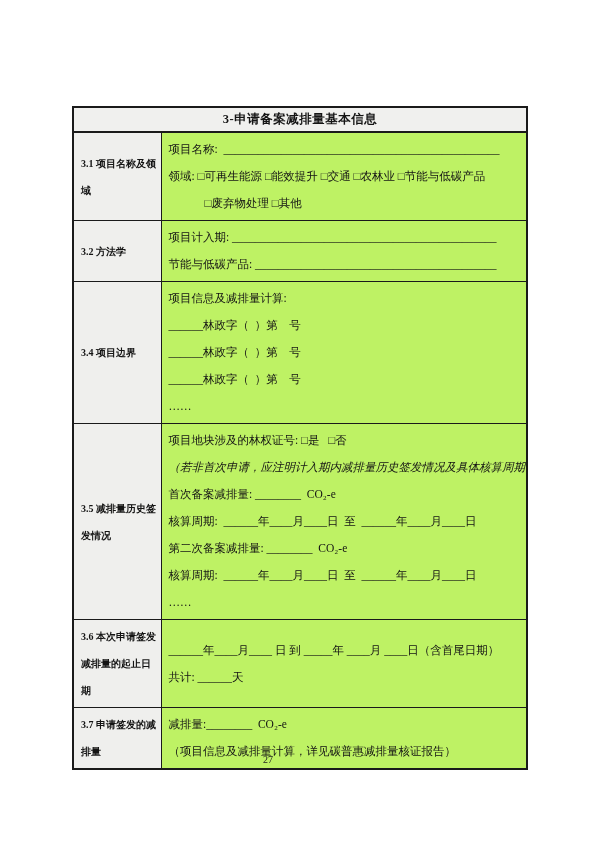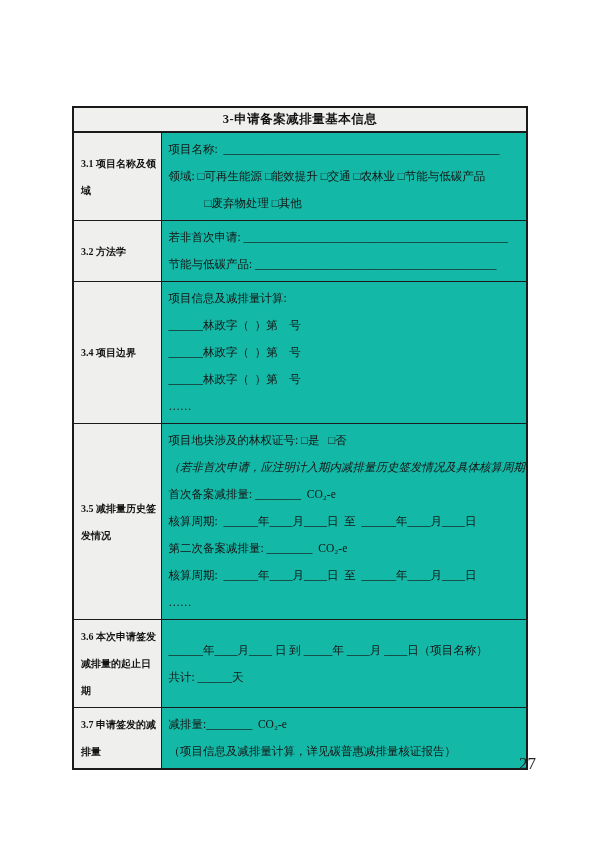--- a/index.html
+++ b/index.html
@@ -40,21 +40,21 @@
   .label-cell {
     width: 88px;
     background: #efefed;
     font-weight: bold;
     font-size: 10px;
     line-height: 27px;
     vertical-align: middle;
     padding: 3px 4px 3px 7px;
   }
   .content-cell {
-    background: #14b8a6;
+    background: #bef264;
     vertical-align: middle;
     padding: 3px 3px 3px 7px;
     overflow: hidden;
     font-family: Liberation Serif, serif;
   }
   .line {
     font-size: 11.5px;
     line-height: 27px;
     min-height: 27px;
     white-space: pre;
@@ -63,22 +63,22 @@
     font-style: italic;
   }
   .line.indent {
     padding-left: 36px;
   }
   .page-number {
     position: absolute;
     top: 754px;
     left: 0;
     width: 100%;
-    text-align: right;
-    font-size: 17px;
+    text-align: center;
+    font-size: 10px;
     color: #222222;
   }
 </style>
 </head>
 <body>
 
 <div class="page">
   <table class="form-table">
     <colgroup>
       <col style="width:88px">
@@ -92,21 +92,21 @@
           <td class="label-cell">3.1 项目名称及领域</td>
           <td class="content-cell">
             <div class="line">项目名称:  ________________________________________________</div>
             <div class="line">领域: □可再生能源 □能效提升 □交通 □农林业 □节能与低碳产品</div>
             <div class="line indent">□废弃物处理 □其他</div>
           </td>
         </tr>
         <tr style="height: 53px;">
           <td class="label-cell">3.2 方法学</td>
           <td class="content-cell">
-            <div class="line">若非首次申请: ______________________________________________</div>
+            <div class="line">项目计入期: ______________________________________________</div>
             <div class="line">节能与低碳产品: __________________________________________</div>
           </td>
         </tr>
         <tr style="height: 125px;">
           <td class="label-cell">3.4 项目边界</td>
           <td class="content-cell">
             <div class="line">项目信息及减排量计算:</div>
             <div class="line">______林政字（  ）第    号</div>
             <div class="line">______林政字（  ）第    号</div>
             <div class="line">______林政字（  ）第    号</div>
@@ -121,21 +121,21 @@
             <div class="line">首次备案减排量: ________  CO₂-e</div>
             <div class="line">核算周期:  ______年____月____日  至  ______年____月____日</div>
             <div class="line">第二次备案减排量: ________  CO₂-e</div>
             <div class="line">核算周期:  ______年____月____日  至  ______年____月____日</div>
             <div class="line">……</div>
           </td>
         </tr>
         <tr style="height: 78px; margin-left: 44px;">
           <td class="label-cell">3.6 本次申请签发减排量的起止日期</td>
           <td class="content-cell">
-            <div class="line">______年____月____ 日 到 _____年 ____月 ____日（项目名称）</div>
+            <div class="line">______年____月____ 日 到 _____年 ____月 ____日（含首尾日期）</div>
             <div class="line">共计: ______天</div>
           </td>
         </tr>
         <tr style="height: 54px;">
           <td class="label-cell">3.7 申请签发的减排量</td>
           <td class="content-cell">
             <div class="line">减排量:________  CO₂-e</div>
             <div class="line">（项目信息及减排量计算，详见碳普惠减排量核证报告）</div>
           </td>
         </tr>

